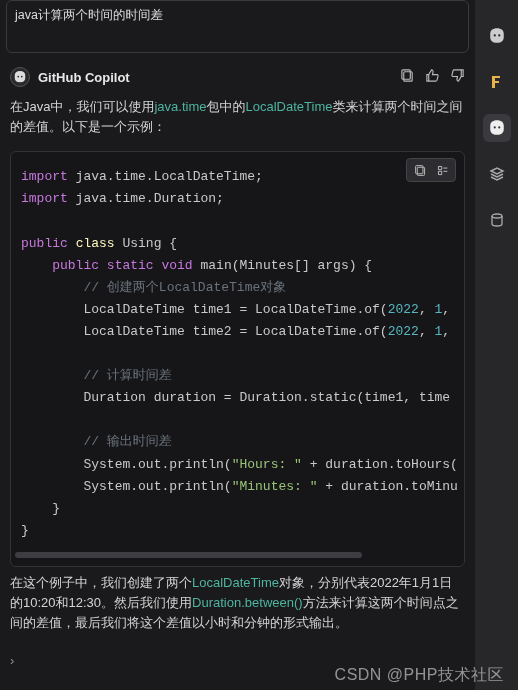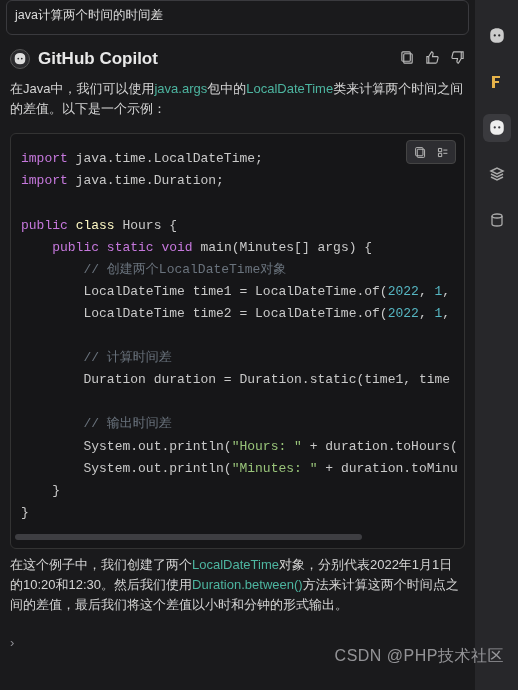--- a/index.html
+++ b/index.html
@@ -30,41 +30,41 @@
   align-items: center;
   gap: 18px;
   padding-top: 22px;
 }
 .right-bar .slot { width: 28px; height: 28px; display:flex; align-items:center; justify-content:center; border-radius:6px; }
 .right-bar .slot.active { background: #3a3a3e; }
 .query-box {
   margin: 0 6px 6px 6px;
   border: 1px solid #3a3a3e;
   border-radius: 6px;
-  padding: 6px 8px 10px 8px;
+  padding: 6px 8px 28px 8px;
   font-size: 12.5px;
   color: #ddd;
 }
 .msg {
   padding: 8px 10px 10px 10px;
 }
 .msg-head {
   display: flex;
   align-items: center;
   gap: 8px;
   padding-bottom: 10px;
 }
 .avatar {
   width: 20px; height: 20px;
   background: #2a2a2d;
   border: 1px solid #555;
   border-radius: 50%;
   display:flex; align-items:center; justify-content:center;
 }
-.msg-head-title { font-size: 17px; font-weight: 600; color: #e8e8e8; flex: 1; }
+.msg-head-title { font-size: 13px; font-weight: 600; color: #e8e8e8; flex: 1; }
 .msg-head-actions { display:flex; gap:10px; color:#999; }
 .body-text { font-size: 13px; line-height: 1.55; color: #d4d4d4; }
 .hl-type { color: #4db5a0; }
 .code-wrap {
   position: relative;
   margin: 14px 0 6px 0;
   background: #161618;
   border: 1px solid #333;
   border-radius: 6px;
   overflow-x: hidden;
@@ -98,21 +98,21 @@
 .ref-row {
   padding: 10px 10px;
   color: #8e8e94;
   font-size: 13px;
   display:flex; align-items:center; gap:8px;
 }
 .ref-row .chev { color:#8e8e94; }
 .watermark {
   position: absolute;
   right: 14px;
-  bottom: 23px;
+  bottom: 4px;
   font-size: 16px;
   color: #d9d9dd;
   opacity: 0.63;
   letter-spacing: 0.5px;
   pointer-events: none;
   text-align: right;
 }
 </style>
 </head>
 <body>
@@ -138,41 +138,41 @@
         <span><svg width="15" height="15" viewBox="0 0 16 16">
               <path fill="none" stroke="#bbb" stroke-width="1.2" d="M2 7h2v7H2zM4 7l3-5c1 0 2 1 1.5 2.5L8 7h5c1 0 1 1 .8 2l-1 4c-.2.6-.6 1-1.3 1H4"></path>
             </svg></span>
         <span><svg width="15" height="15" viewBox="0 0 16 16">
               <path fill="none" stroke="#bbb" stroke-width="1.2" d="M14 9h-2V2h2zM12 9l-3 5c-1 0-2-1-1.5-2.5L8 9H3c-1 0-1-1-.8-2l1-4C3.4 2.4 3.8 2 4.5 2H12"></path>
             </svg></span>
       </div>
     </div>
 
     <div class="body-text">
-      <span>在Java中，我们可以使用</span><span class="hl-type">java.args</span><span>包中的</span><span class="hl-type">LocalDateTime</span><span>类来计算两个时间之间的差值。以下是一个示例：</span>
+      <span>在Java中，我们可以使用</span><span class="hl-type">java.time</span><span>包中的</span><span class="hl-type">LocalDateTime</span><span>类来计算两个时间之间的差值。以下是一个示例：</span>
     </div>
 
     <div class="code-wrap">
       <div class="code-tools">
         <span>
             <svg width="13" height="13" viewBox="0 0 16 16">
               <rect x="4" y="4" width="9" height="10" rx="1" fill="none" stroke="#bbb" stroke-width="1.2"></rect>
               <rect x="2" y="2" width="9" height="10" rx="1" fill="none" stroke="#bbb" stroke-width="1.2"></rect>
             </svg>
           </span>
         <span>
             <svg width="13" height="13" viewBox="0 0 16 16">
               <path fill="none" stroke="#bbb" stroke-width="1.2" d="M3 3h4v4H3zM9 5h5M9 9h5M3 9h4v4H3z"></path>
             </svg>
           </span>
       </div>
 <pre class="code"><span class="tok-kw">import</span><span> java.time.LocalDateTime;</span>
 <span class="tok-kw">import</span><span> java.time.Duration;</span>
 
-<span class="tok-kw">public</span> <span class="tok-cls">class</span><span> Hours {</span>
+<span class="tok-kw">public</span> <span class="tok-cls">class</span><span> Using {</span>
     <span class="tok-kw">public</span> <span class="tok-kw">static</span> <span class="tok-fn">void</span><span> main(Minutes[] args) {</span>
         <span class="tok-cmt">// 创建两个LocalDateTime对象</span>
         <span>LocalDateTime time1 = LocalDateTime.of(</span><span class="tok-num">2022</span><span>, </span><span class="tok-num">1</span><span>,</span>
         <span>LocalDateTime time2 = LocalDateTime.of(</span><span class="tok-num">2022</span><span>, </span><span class="tok-num">1</span><span>,</span>
 
         <span class="tok-cmt">// 计算时间差</span>
         <span>Duration duration = Duration.static(time1, time</span>
 
         <span class="tok-cmt">// 输出时间差</span>
         <span>System.out.println(</span><span class="tok-str">"Hours: "</span><span> + duration.toHours(</span>

